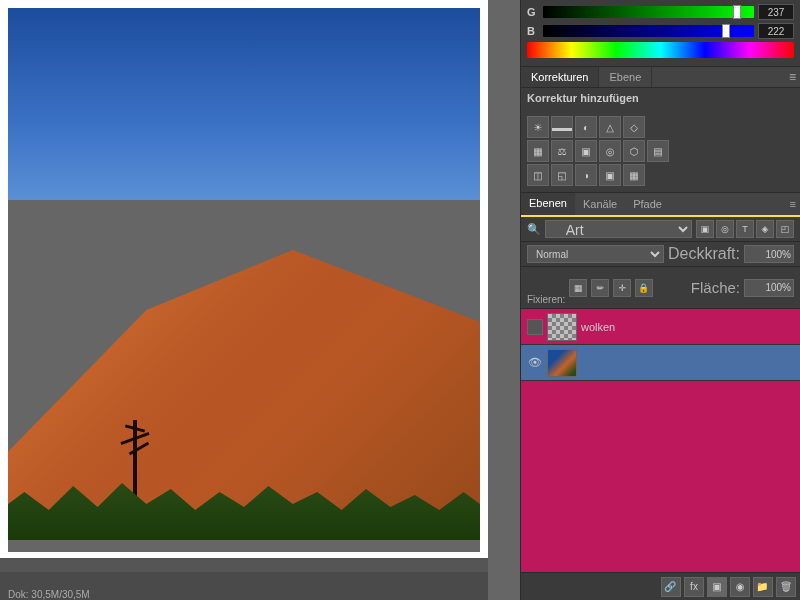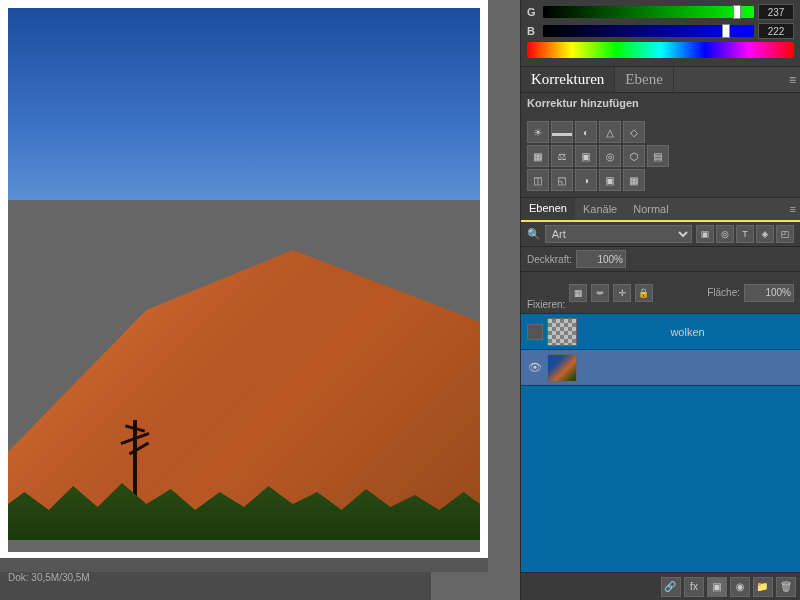--- a/index.html
+++ b/index.html
@@ -120,25 +120,25 @@
       width: 488px;
       height: 560px;
       border: 8px solid #fff;
     }
 
     
     .canvas-bottom-bar {
       position: absolute;
       bottom: 0;
       left: 0;
-      width: 431px;
+      width: 488px;
       height: 28px;
       background: #4a4a4a;
       display: flex;
-      align-items: flex-start;
+      align-items: flex-end;
       padding: 0 8px;
       font-size: 10px;
       color: #aaa;
     }
 
     .scrollbar-h {
       position: absolute;
       bottom: 28px;
       left: 0;
       width: 488px;
@@ -228,25 +228,24 @@
     
     .panel-tabs {
       display: flex;
       background: #444;
       border-bottom: 1px solid #2a2a2a;
       align-items: center;
     }
 
     .panel-tab {
       padding: 4px 10px;
-      font-size: 15px;
+      font-size: 11px;
       color: #aaa;
       cursor: pointer;
       border-right: 1px solid #333;
-      font-family: Liberation Serif, serif;
     }
 
     .panel-tab.active {
       color: #fff;
       background: #3c3c3c;
     }
 
     .panel-menu-icon {
       margin-left: auto;
       margin-right: 4px;
@@ -328,22 +327,22 @@
       font-size: 11px;
       color: #aaa;
     }
 
     .filter-select {
       flex: 1;
       height: 18px;
       background: #555;
       border: 1px solid #666;
       color: #ccc;
-      font-size: 11px;
-      padding: 0 2px;
+      font-size: 14px;
+      padding: 0 16px;
     }
 
     .layer-action-icons {
       display: flex;
       gap: 2px;
     }
 
     .layer-action-icon {
       width: 18px;
       height: 18px;
@@ -370,21 +369,21 @@
       flex: 1;
       height: 18px;
       background: #555;
       border: 1px solid #666;
       color: #ccc;
       font-size: 10px;
       padding: 0 4px;
     }
 
     .opacity-label {
-      font-size: 10px;
+      font-size: 16px;
       color: #aaa;
     }
 
     .opacity-select {
       width: 50px;
       height: 18px;
       background: #555;
       border: 1px solid #666;
       color: #ccc;
       font-size: 10px;
@@ -414,42 +413,41 @@
       border: 1px solid #666;
       display: flex;
       align-items: center;
       justify-content: center;
       font-size: 9px;
       color: #ccc;
       cursor: pointer;
     }
 
     .flache-label {
-      font-size: 10px;
+      font-size: 15px;
       color: #aaa;
       margin-left: auto;
     }
 
     .flache-select {
       width: 50px;
       height: 18px;
       background: #555;
       border: 1px solid #666;
       color: #ccc;
       font-size: 10px;
       text-align: right;
       padding: 0 2px;
     }
 
     
     .layer-list {
       flex: 1;
-      background: #0369a1;
+      background: #be185d;
       overflow-y: auto;
-      text-align: center;
     }
 
     .layer-item {
       display: flex;
       align-items: center;
       padding: 3px 6px;
       height: 36px;
       border-bottom: 1px solid #333;
       cursor: pointer;
       gap: 4px;
@@ -611,39 +609,42 @@
       <div class="korr-icon">◱</div>
       <div class="korr-icon">◑</div>
       <div class="korr-icon">▣</div>
       <div class="korr-icon">▦</div>
     </div>
   </div>
 
   <div class="ebenen-tabs">
     <div class="ebenen-tab active">Ebenen</div>
     <div class="ebenen-tab">Kanäle</div>
-    <div class="ebenen-tab">Normal</div>
+    <div class="ebenen-tab">Pfade</div>
     <span class="ebenen-panel-menu">≡</span>
   </div>
 
   <div class="layer-controls">
     <span class="search-icon-small">🔍</span>
     <select class="filter-select">
       <option>Art</option>
     </select>
     <div class="layer-action-icons">
       <div class="layer-action-icon">▣</div>
       <div class="layer-action-icon">◎</div>
       <div class="layer-action-icon">T</div>
       <div class="layer-action-icon">◈</div>
       <div class="layer-action-icon">◰</div>
     </div>
   </div>
 
   <div class="mode-opacity-row">
+    <select class="mode-select">
+      <option>Normal</option>
+    </select>
     <span class="opacity-label">Deckkraft:</span>
     <input class="opacity-select" type="text" value="100%" style="">
   </div>
 
   <div class="fixieren-row">
     <span class="fixieren-label">Fixieren:</span>
     <div class="fix-icon">▦</div>
     <div class="fix-icon">✏</div>
     <div class="fix-icon">✛</div>
     <div class="fix-icon">🔒</div>

